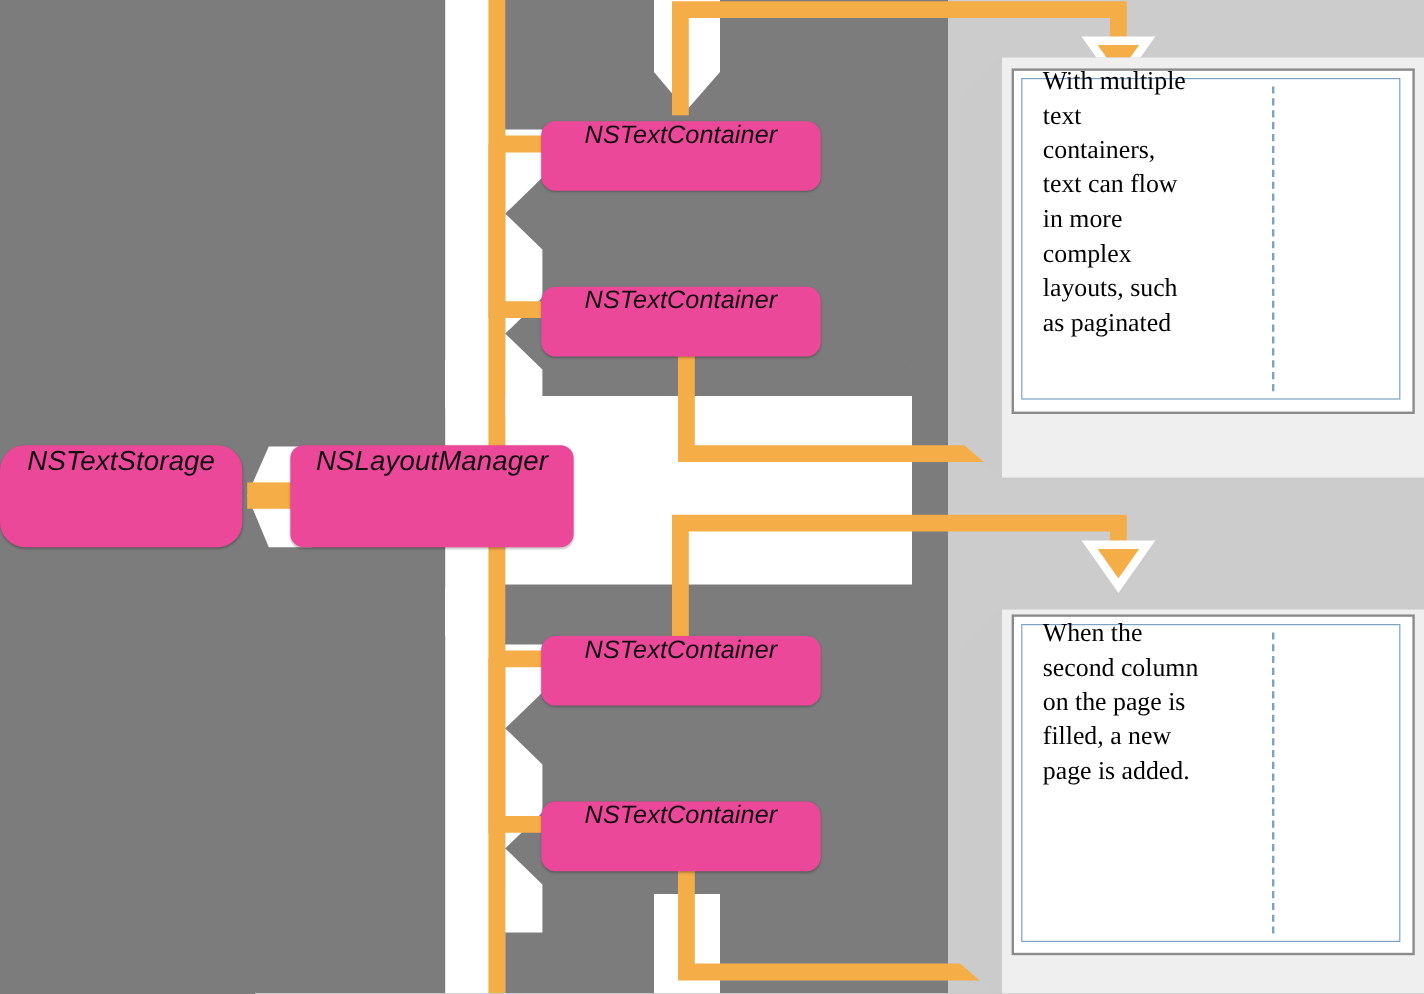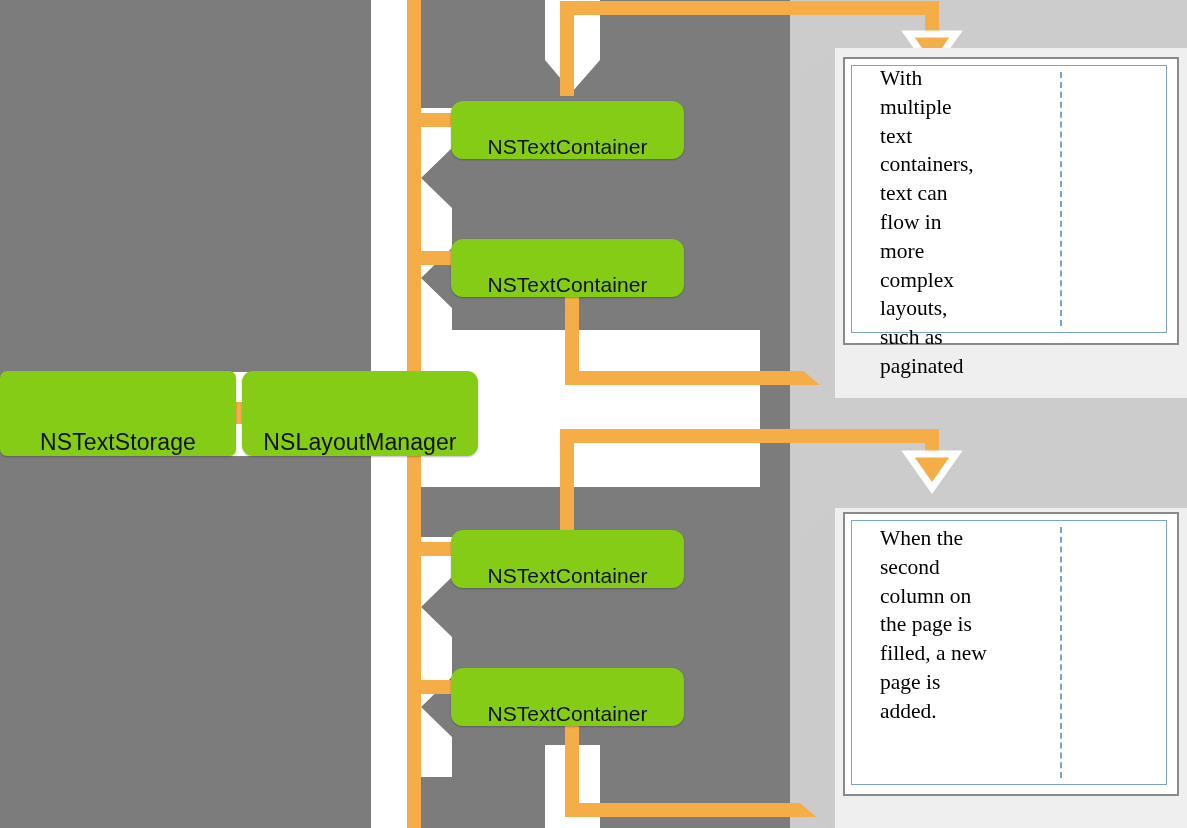--- a/index.html
+++ b/index.html
@@ -6,31 +6,32 @@
   #stage{
     position:relative;width:1187px;height:828px;overflow:hidden;
     font-family:"Liberation Sans", sans-serif;
     background:#7c7c7c;
   }
   #stage svg.layer{position:absolute;left:0;top:0;width:1187px;height:828px;}
 
   
   .node{
     position:absolute;
-    background:#84cc16;
+    background:#ec4899;
     border-radius:11px;
     box-shadow:0 1px 2px rgba(0,0,0,.25);
-    display:flex;align-items:flex-end;justify-content:center;
+    display:flex;align-items:flex-start;justify-content:center;
     color:#111;
     font-size:23px;
     letter-spacing:.1px;
     white-space:nowrap;
     z-index:6;
-  }
-  #node-storage{left:0px;top:371px;width:236px;height:85px;border-radius:7px;}
+    font-style:italic;
+  }
+  #node-storage{left:0px;top:371px;width:202px;height:85px;border-radius:21px;}
   #node-layout {left:242px;top:371px;width:236px;height:85px;}
   .node-tc{left:451px;width:233px;height:58px;border-radius:12px;font-size:21px;}
   #tc1{top:101px;}
   #tc2{top:239px;}
   #tc3{top:530px;}
   #tc4{top:668px;}
 
   
   .pagegroup{position:absolute;z-index:4;}
   .page-outerwrap{position:absolute;background:#efefef;}
@@ -63,21 +64,21 @@
 
   
   #pg2{left:800px;top:498px;width:387px;height:340px;}
   #pg2 .page-outerwrap{left:35px;top:10px;width:352px;height:325px;}
   #pg2 .page-paper{left:43px;top:14px;width:332px;height:280px;}
   #pg2 .page-textframe{left:51px;top:22px;width:314px;height:263px;}
   #pg2 .page-divider{left:208px;}
   #pg2 .col-a{left:64px;width:140px;}
   #pg2 .col-b{left:222px;width:140px;}
 
-  .col p{margin:16px;}
+  .col p{margin:5px;}
 </style>
 </head>
 <body>
 
 <div id="stage">
 
   <svg class="layer" viewBox="0 0 1187 828" preserveAspectRatio="none">
 
     <rect x="790" y="0" width="397" height="828" fill="#cccccc"></rect>
 

